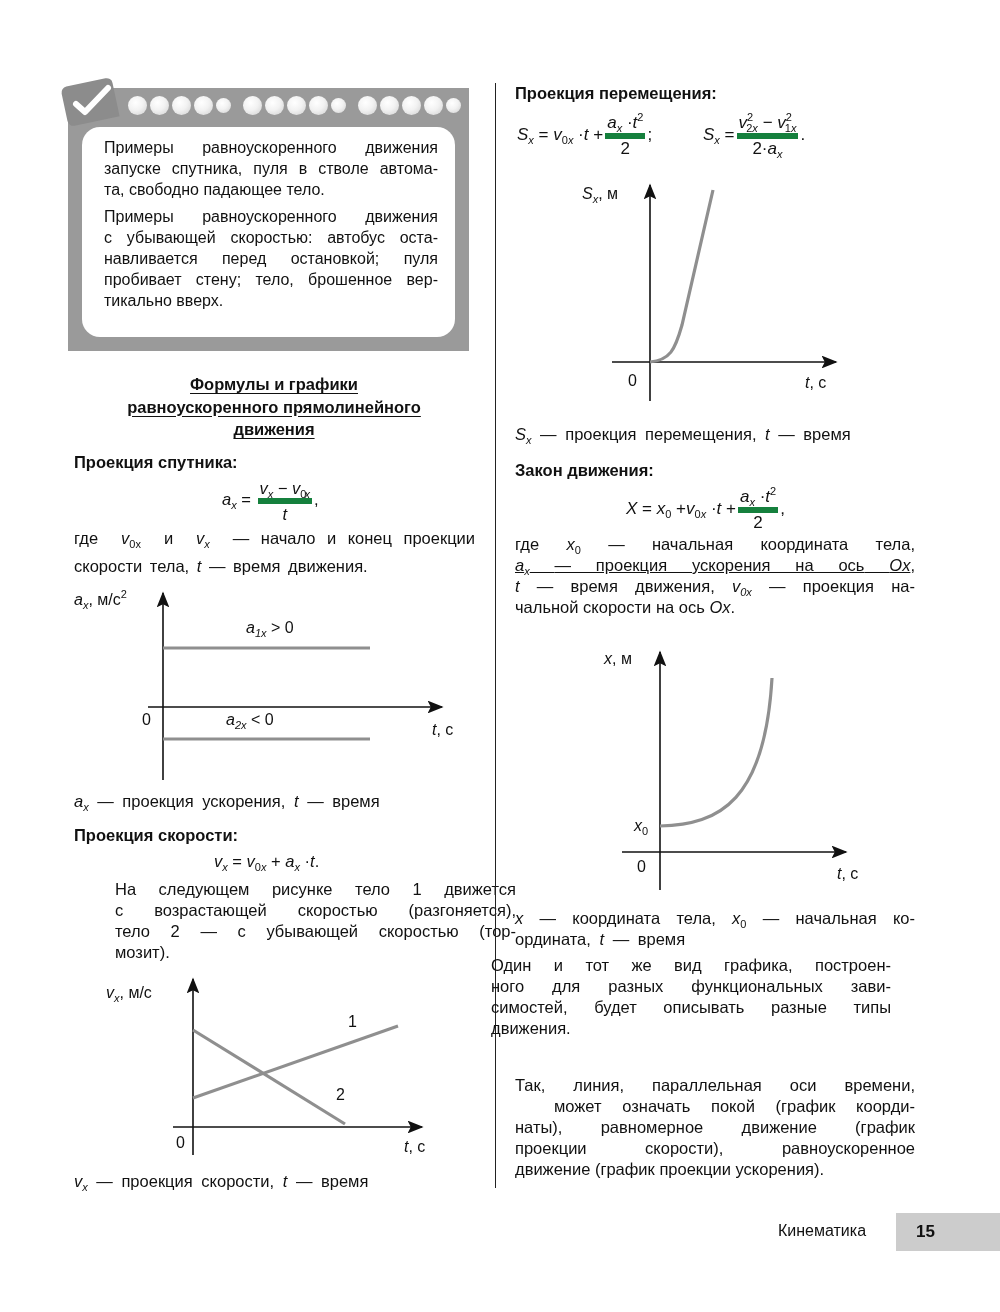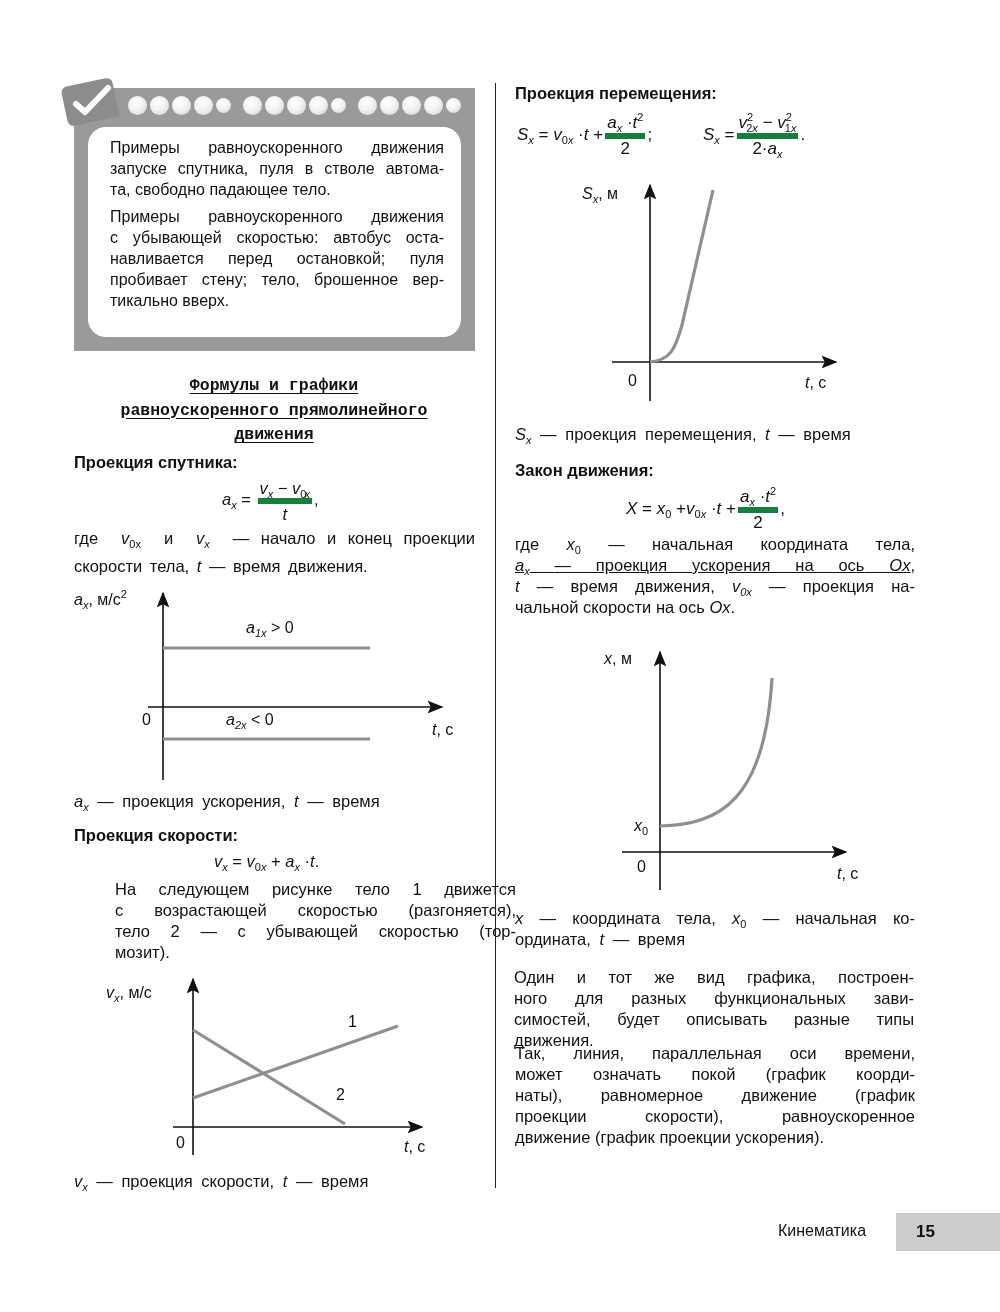--- a/index.html
+++ b/index.html
@@ -9,33 +9,33 @@
   .txt { font-size: 16.5px; line-height: 21px; text-align: justify; text-align-last: left; }
   .bold { font-weight: bold; }
   .math { font-style: italic; font-family: "Liberation Sans", sans-serif; }
   sub, sup { font-size: 11px; line-height: 0; }
   sub { vertical-align: -4px; } sup { vertical-align: 7px; }
   .frac { display: inline-block; vertical-align: middle; text-align: center; margin: 0 2px; }
   .frac > span { display: block; line-height: 20px; }
   .frac > .num { border-bottom: 6px solid #15803d; padding: 0 2px; }
   .upright { font-style: normal; }
   
-  .box { left: 74px; top: 88px; width: 401px; height: 263px; background: #9a9a9a; }
+  .box { left: 68px; top: 88px; width: 401px; height: 263px; background: #9a9a9a; }
   .box-inner { position: absolute; left: 14px; top: 39px; width: 373px; height: 210px; background: #fff;
                border-radius: 18px; }
   .box-text { position: absolute; left: 22px; top: 10px; width: 334px; font-size: 16px; line-height: 21px;
               text-align: justify; text-align-last: justify; }
   .tab { left: 64px; top: 82px; width: 52px; height: 40px; background: #8c8c8c; border-radius: 6px 6px 0 6px;
          transform: rotate(-12deg); }
   .dots { left: 128px; top: 96px; display: flex; gap: 3px; }
   .dot { width: 19px; height: 19px; border-radius: 50%; background: radial-gradient(circle at 40% 35%, #ffffff 0%, #f2f2f2 45%, #cfcfcf 100%); }
   .dot.sm { width: 15px; height: 15px; margin-top: 2px; }
   .dot-gap { width: 6px; }
   .section-title { left: 74px; top: 373px; width: 400px; text-align: center; font-weight: bold; font-size: 16.5px; line-height: 22.5px; }
-  .section-title span { text-decoration: underline; text-underline-offset: 3px; font-family: Liberation Mono, monospace; }
+  .section-title span { text-decoration: underline; text-underline-offset: 3px; }
   .divider { left: 495px; top: 83px; width: 1px; height: 1105px; background: #222; }
   .footer-label { left: 778px; top: 1222px; font-size: 16px; }
   .page-num { left: 896px; top: 1213px; width: 104px; height: 38px; background: #cccccc; }
   .page-num span { position: absolute; left: 20px; top: 9px; font-weight: bold; font-size: 17px; }
   svg text { font-family: "Liberation Sans", sans-serif; font-size: 16px; fill: #111; }
 </style>
 </head>
 <body>
 
 <div class="abs box">
@@ -215,29 +215,29 @@
   <text x="34" y="24"><tspan font-style="italic">x</tspan><tspan>,  </tspan><tspan>м</tspan></text>
   <text x="64" y="191"><tspan font-style="italic">x</tspan><tspan font-size="11" dy="4">0</tspan></text>
   <text x="67" y="232">0</text>
   <text x="267" y="239"><tspan font-style="italic">t</tspan><tspan>,  </tspan><tspan>с</tspan></text>
 </svg>
 <div class="abs txt" style="left:515px;top:908px;width:400px;">
   <div style="text-align-last:justify;"><span class="math">x</span> <span>— координата тела,</span> <span class="math">x</span><sub>0</sub> <span>— начальная ко-</span></div>
   <div style="word-spacing:4px;"><span>ордината,</span> <span class="math">t</span> <span>— время</span></div>
 </div>
 
-<div class="abs txt" style="left:514px;top:955px;width:400px;margin-top:12px;">
+<div class="abs txt" style="left:491px;top:955px;width:400px;">
   <div style="text-align-last:justify;">Один и тот же вид графика, построен-</div>
   <div style="text-align-last:justify;">ного для разных функциональных зави-</div>
   <div style="text-align-last:justify;">симостей, будет описывать разные типы</div>
   <div>движения.</div>
 </div>
 <div class="abs txt" style="left:515px;top:1043px;width:400px;">
-  <div style="text-align-last:justify;">Так, линия, параллельная оси времени,</div>
-  <div style="text-align-last:justify;">может означать покой (график коорди-</div>
+  <div style="text-align-last:justify;margin-top:32px;">Так, линия, параллельная оси времени,</div>
+  <div style="text-align-last:justify;margin-left:39px;">может означать покой (график коорди-</div>
   <div style="text-align-last:justify;">наты), равномерное движение (график</div>
   <div style="text-align-last:justify;">проекции скорости), равноускоренное</div>
   <div>движение (график проекции ускорения).</div>
 </div>
 
 <div class="abs footer-label">Кинематика</div>
 <div class="abs page-num">
   <span>15</span>
 </div>
 

